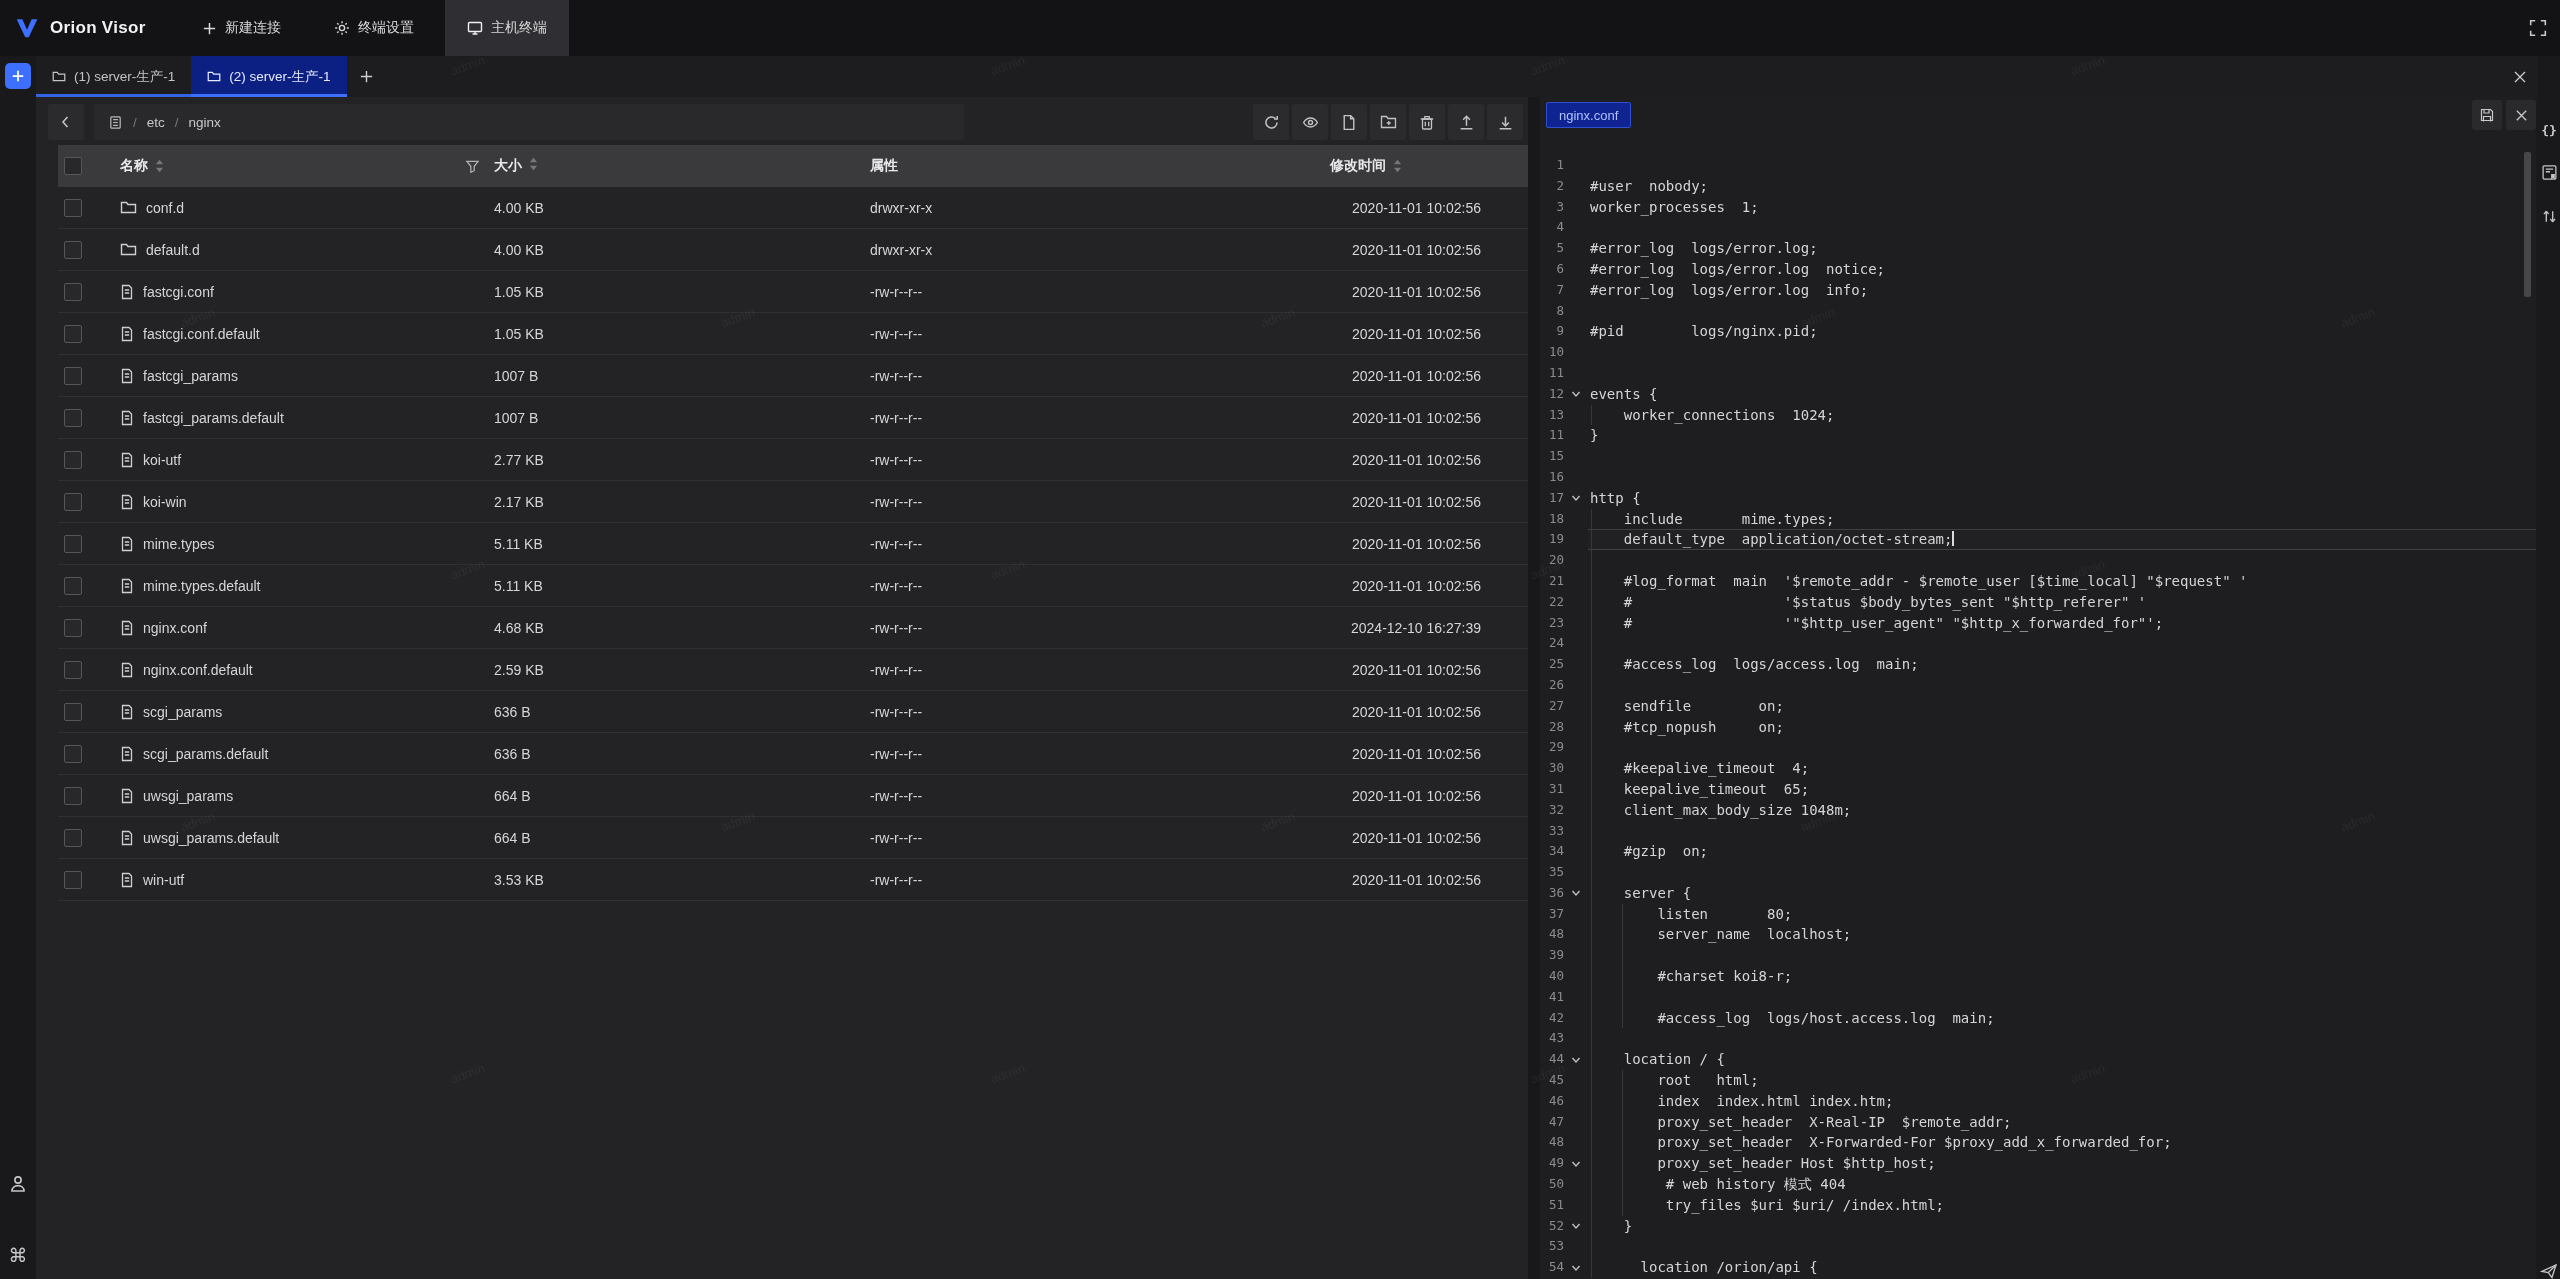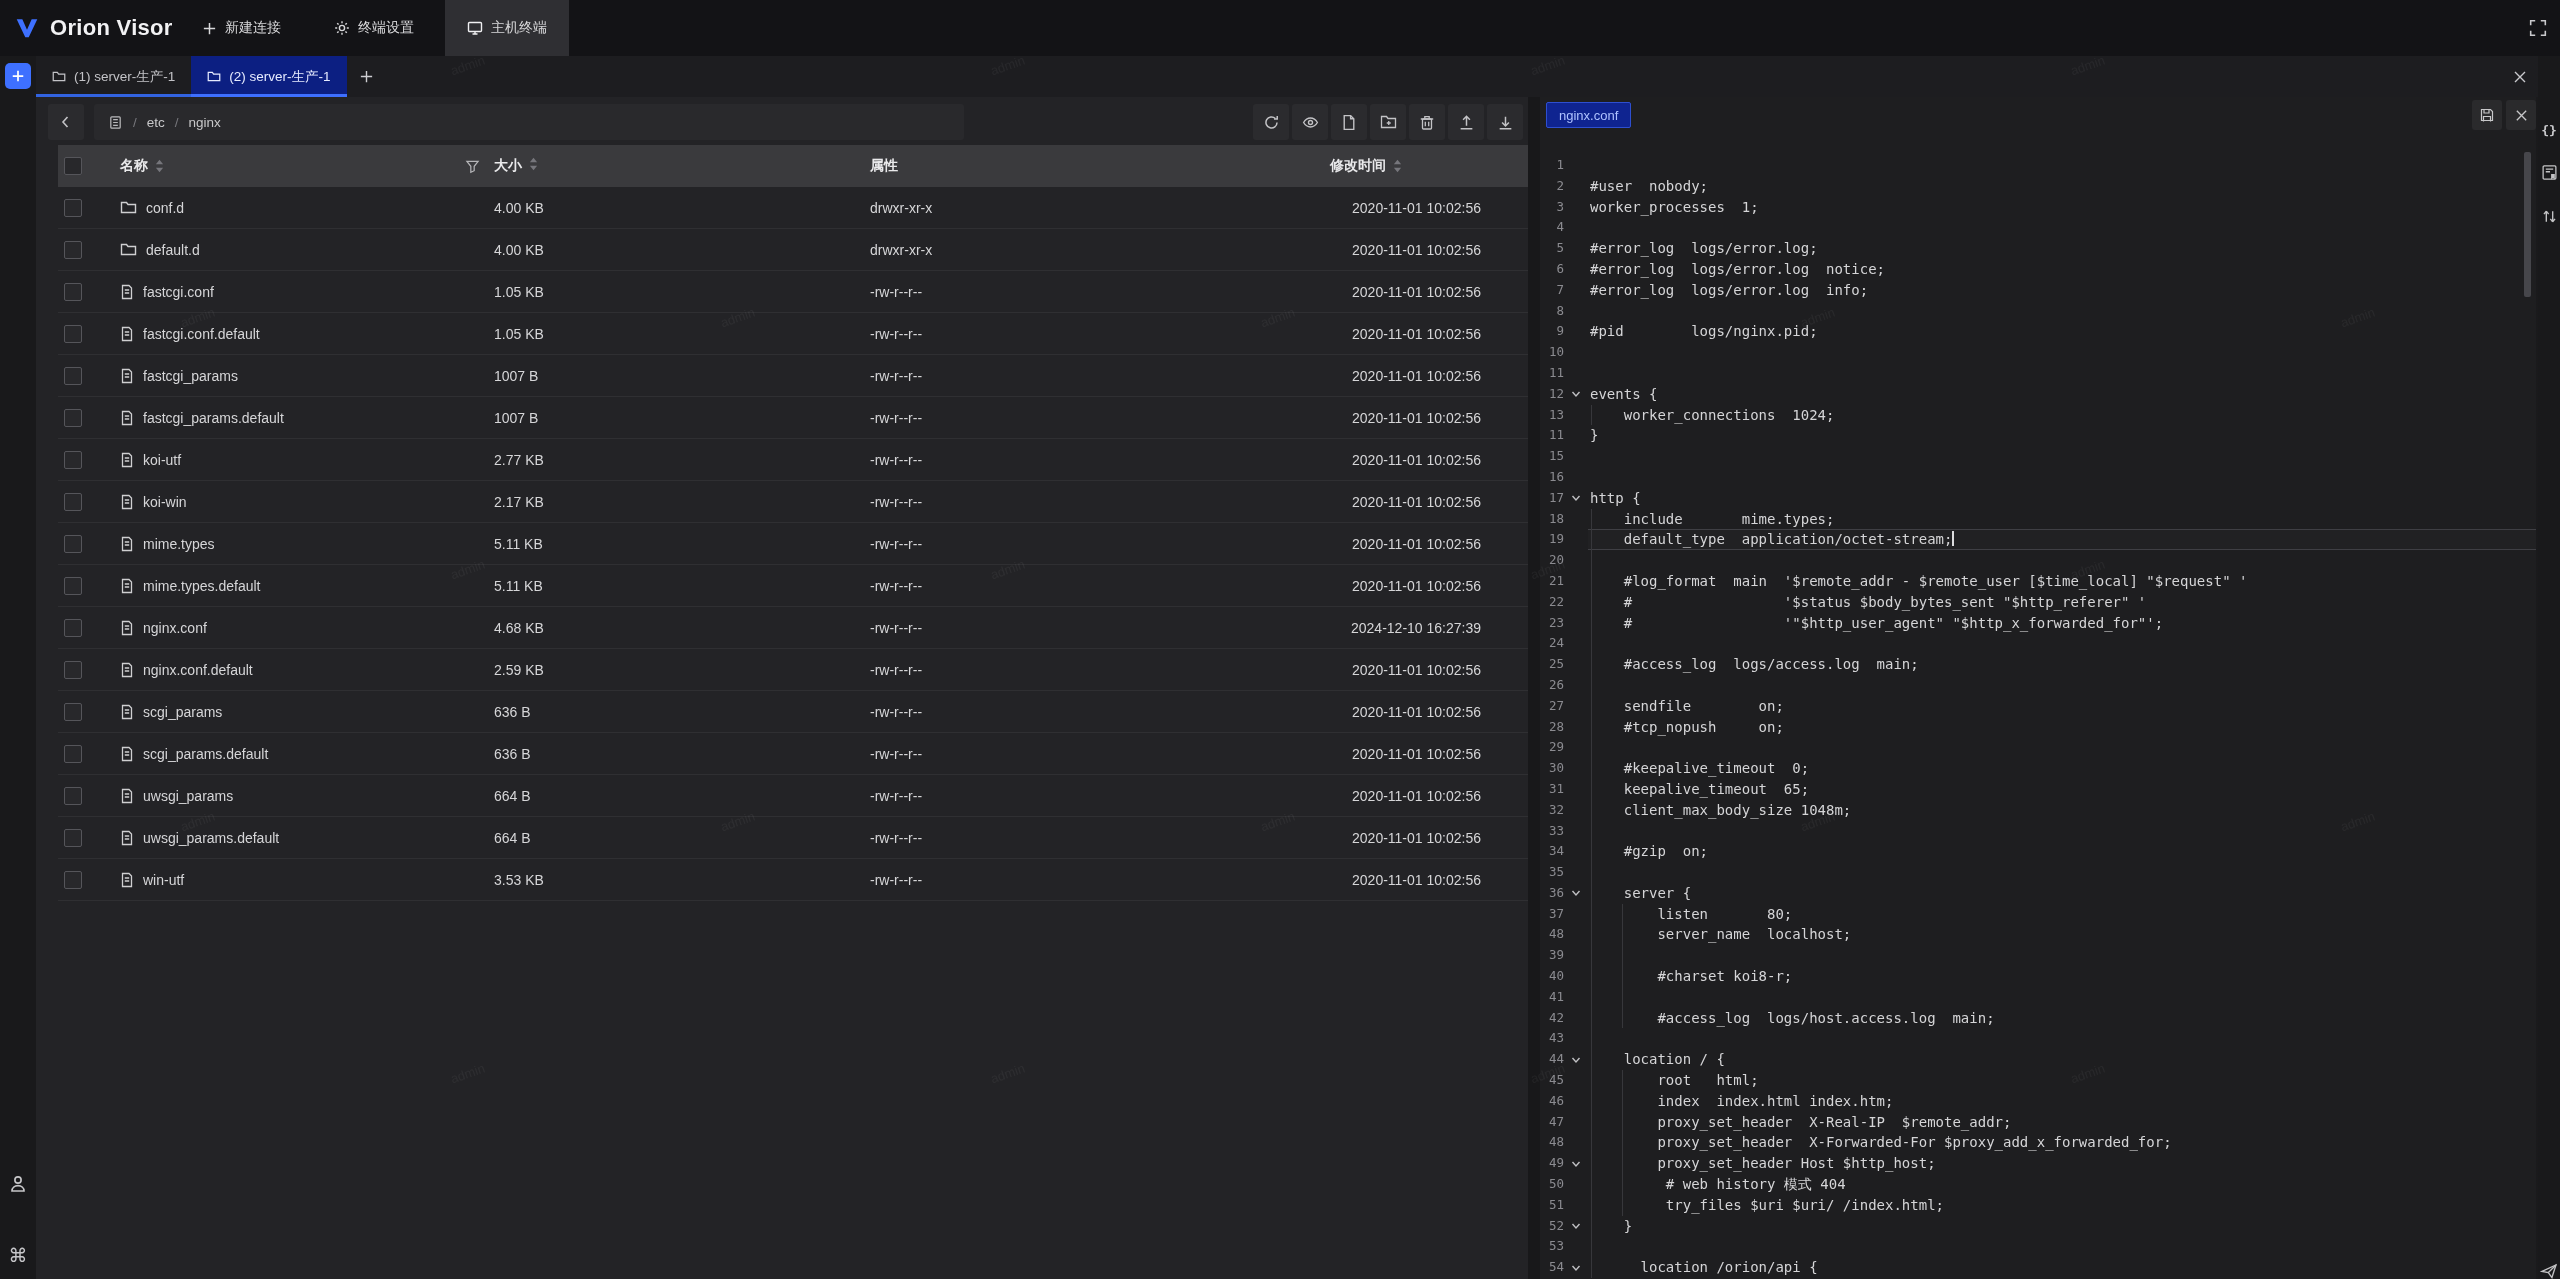--- a/index.html
+++ b/index.html
@@ -4,21 +4,21 @@
 <style>
   html,body{margin:0;padding:0;background:#0d0d0f;}
   #app{position:relative;width:2560px;height:1279px;background:#1a1a1c;overflow:hidden;
        font-family:"Liberation Sans",sans-serif;color:#d6d6d8;}
   svg{display:block;}
 
   
   .topbar{position:absolute;left:0;top:0;width:2560px;height:56px;background:#131316;
           display:flex;align-items:center;z-index:3;}
   .logo{display:flex;align-items:center;gap:10px;padding-left:14px;width:150px;}
-  .logo-title{font-size:22px;font-weight:700;color:#f2f2f4;letter-spacing:.3px;white-space:nowrap;}
+  .logo-title{font-size:17px;font-weight:700;color:#f2f2f4;letter-spacing:.3px;white-space:nowrap;}
   .menu{display:flex;align-items:flex-start;height:56px;margin-left:16px;gap:9px;}
   .menu-item{display:flex;align-items:center;gap:8px;height:56px;padding:0 22px;font-size:14px;
              color:#d8d8da;cursor:pointer;white-space:nowrap;}
   .menu-item.active{background:#2f2f33;}
   .iconbtn{display:flex;align-items:center;justify-content:center;cursor:pointer;}
   .topbar-right{position:absolute;right:6px;top:0;height:56px;display:flex;align-items:center;}
 
   
   .leftstrip{position:absolute;left:0;top:56px;width:36px;height:1223px;background:#19191b;z-index:2;}
   .newconn-btn{position:absolute;left:5px;top:7px;width:26px;height:26px;background:#3e70ff;
@@ -859,21 +859,21 @@
           <div class="ct">
             <div class="guide" style="left: 3px;"></div>
             <pre></pre>
           </div>
         </div>
         <div class="cl">
           <span class="ln">30</span>
           <span class="fold"></span>
           <div class="ct">
             <div class="guide" style="left: 3px;"></div>
-            <pre>    #keepalive_timeout  0;</pre>
+            <pre>    #keepalive_timeout  4;</pre>
           </div>
         </div>
         <div class="cl">
           <span class="ln">31</span>
           <span class="fold"></span>
           <div class="ct">
             <div class="guide" style="left: 3px;"></div>
             <pre>    keepalive_timeout  65;</pre>
           </div>
         </div>

